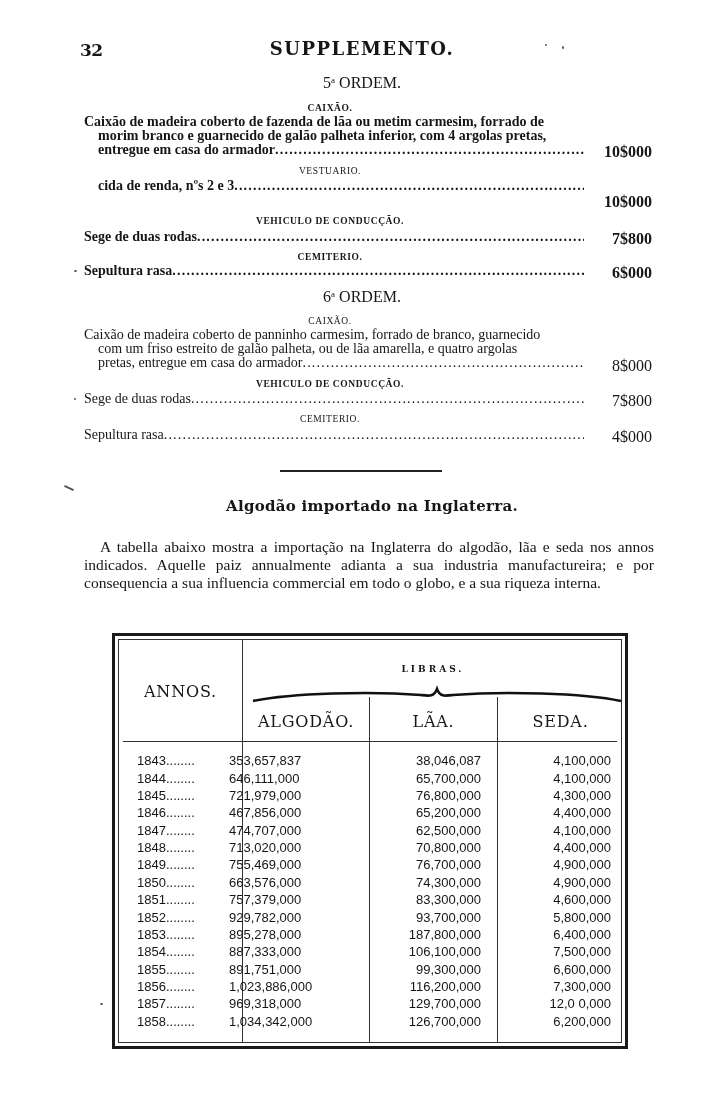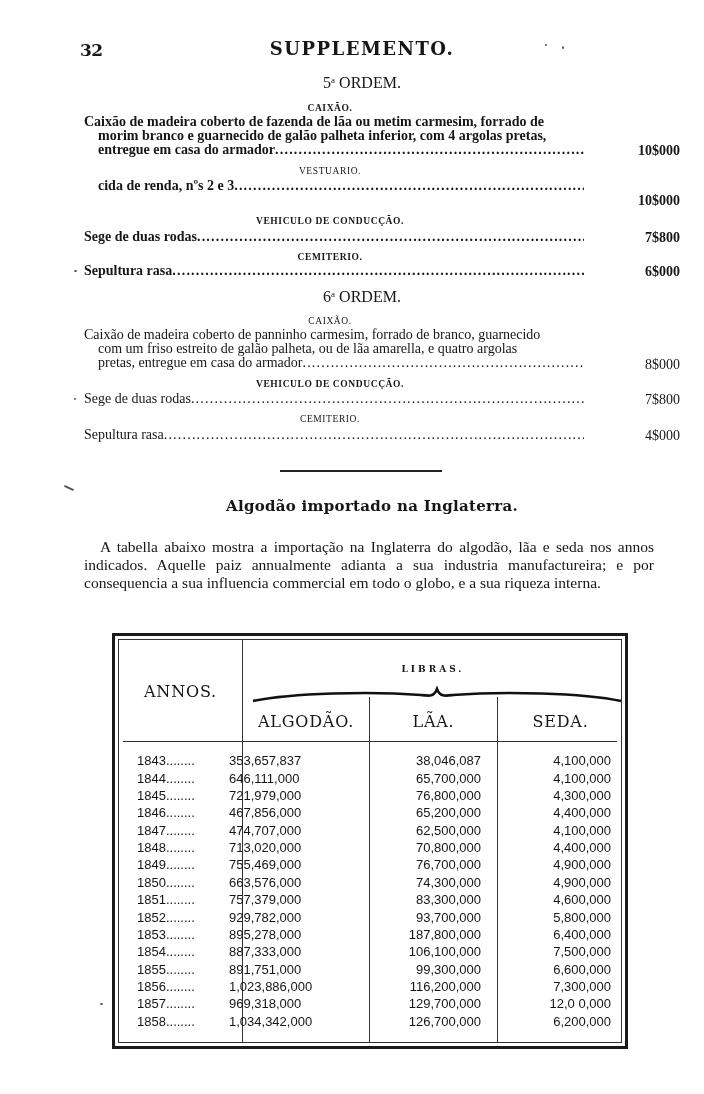--- a/index.html
+++ b/index.html
@@ -15,21 +15,21 @@
     .order-title sup { font-size: 9px; vertical-align: 5px; }
     .cat { left: 0; width: 660px; text-align: center; font-size: 9.5px; letter-spacing: 0.6px; box-sizing: border-box; font-weight: bold; }
     .entry { left: 84px; width: 500px; font-size: 14px; line-height: 14px; font-weight: bold; }
     .entry.light { font-weight: normal; }
     .entry .cont { padding-left: 14px; display: block; }
     .entry .last { display: flex; padding-left: 14px; }
     .entry .last.nopad { padding-left: 0; }
     .entry .last .txt { white-space: nowrap; }
     .entry .last .dots { flex: 1; overflow: hidden; white-space: nowrap; letter-spacing: 1.2px; }
     .entry .last .dots::after { content: "..........................................................................................................................................."; }
-    .price { left: 604px; width: 48px; text-align: right; font-size: 14px; font-weight: bold; margin-left: 28px; }
+    .price { left: 604px; width: 48px; text-align: right; font-size: 16px; font-weight: bold; }
     .price.light { font-weight: normal; }
     .rule-short { left: 280px; width: 162px; top: 470px; height: 2px; background: #222; }
     .section-title { left: 0; width: 704px; top: 497px; text-align: center; font-size: 15px; font-weight: bold; font-family: "DejaVu Serif", serif; letter-spacing: 0.3px; padding-left: 40px; box-sizing: border-box; }
     .intro { left: 84px; width: 570px; top: 538px; font-size: 15.5px; line-height: 18px; text-align: justify; }
     .intro p { margin: 0; text-indent: 16px; }
 
     
     .table-frame { left: 112px; top: 633px; width: 516px; height: 416px; border: 3px solid #1a1a1a; box-sizing: border-box; }
     .table-inner { position: absolute; left: 3px; top: 3px; right: 3px; bottom: 3px; border: 1px solid #333; }
     .vline { position: absolute; width: 1px; background: #333; }

